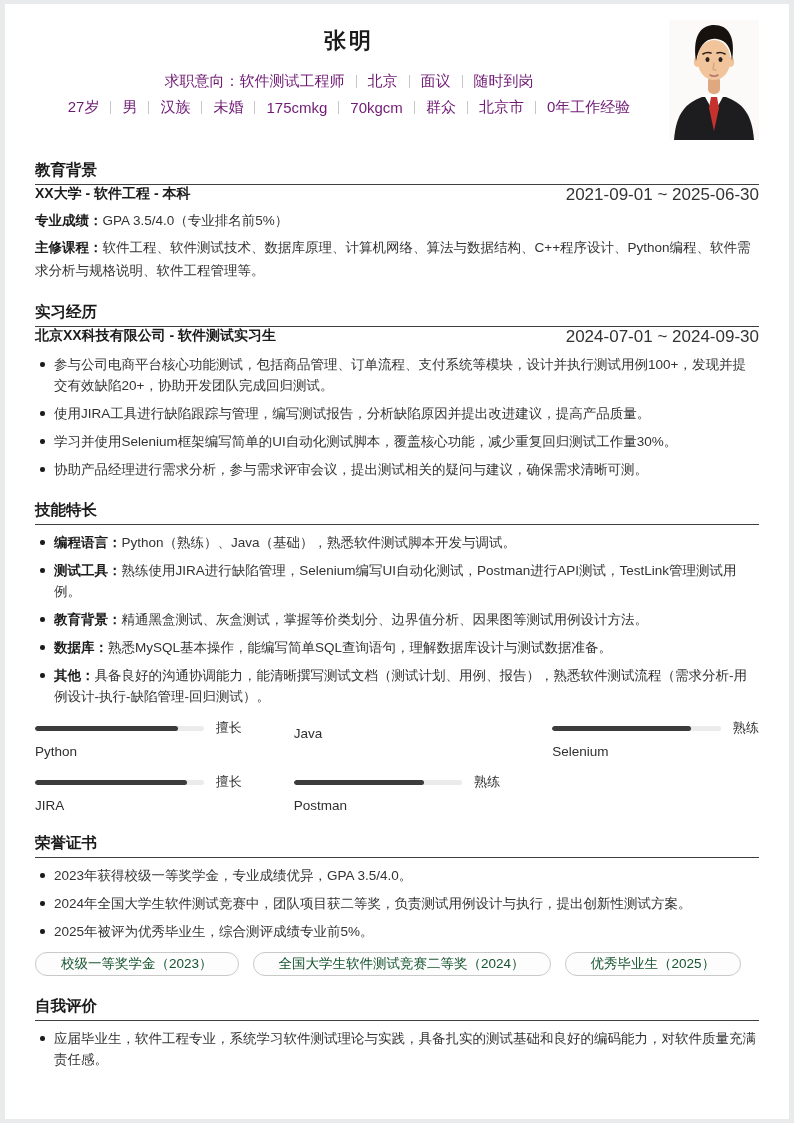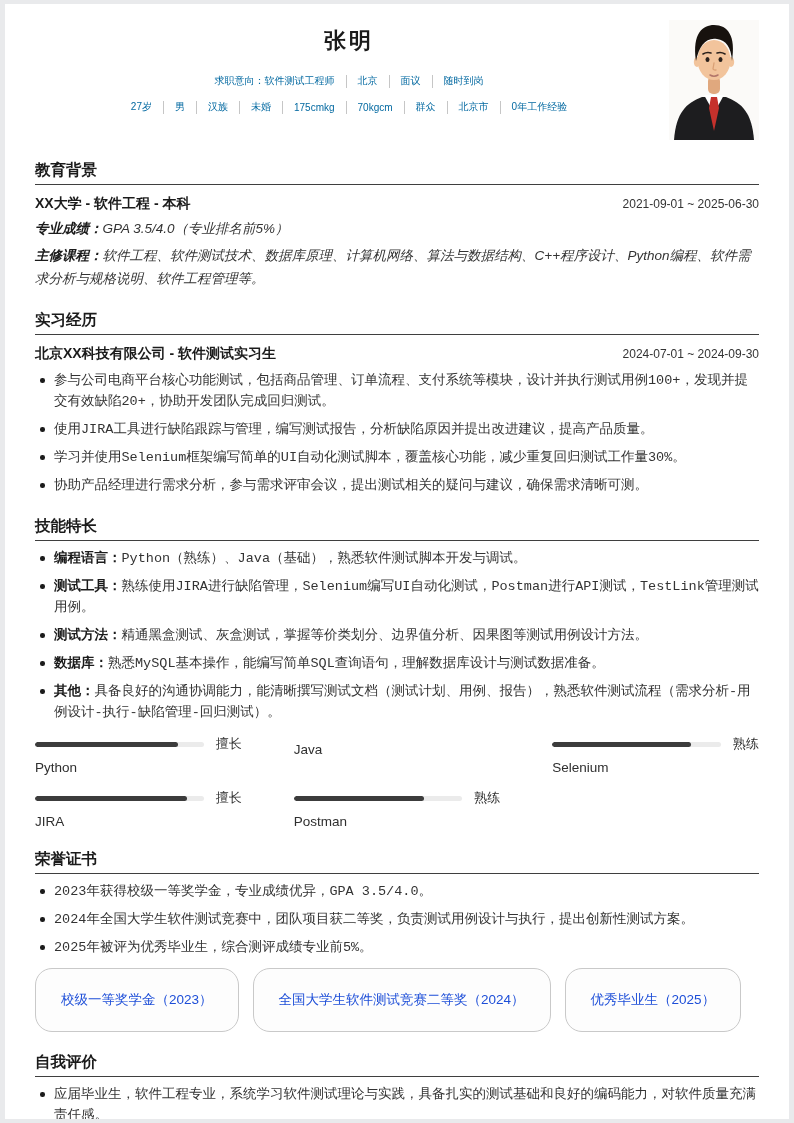--- a/index.html
+++ b/index.html
@@ -15,59 +15,59 @@
     background:#ffffff;
     box-sizing:border-box;
     padding:16px 30px 0 30px;
     overflow:hidden;
     color:#2f2f2f;
   }
   
   .header{display:flex;align-items:flex-start;}
   .header-left{flex:1;display:flex;flex-direction:column;align-items:center;padding-top:6px;}
   .name{font-size:22px;font-weight:700;color:#1b1b1b;letter-spacing:3px;margin:0 0 12px 0;}
-  .info-line{display:flex;align-items:center;justify-content:center;font-size:10px;color:#0369a1;height:26px;white-space:nowrap;}
+  .info-line{display:flex;align-items:center;justify-content:center;font-size:15px;color:#701a75;height:26px;white-space:nowrap;}
   .sep{display:inline-block;width:1px;height:13px;background:#c6c6c6;margin:0 11px;}
   .photo-box{width:90px;height:120px;flex:none;margin-left:6px;overflow:hidden;}
   
   .section{margin-top:20px;}
   .section-title{
     font-size:15.5px;font-weight:700;color:#1b1b1b;
     padding-bottom:3px;border-bottom:1px solid #3f3f3f;margin:0;
   }
-  .entry-row{display:flex;justify-content:space-between;align-items:center;margin-top:10px;}
+  .entry-row{display:flex;justify-content:space-between;align-items:flex-start;}
   .entry-headline{font-size:14px;font-weight:700;color:#1b1b1b;}
-  .entry-date{font-size:12px;color:#333;}
-  .detail-line{font-size:13.5px;line-height:23px;margin-top:4px;color:#333;font-style:italic;}
+  .entry-date{font-size:17px;color:#333;}
+  .detail-line{font-size:13.5px;line-height:23px;margin-top:4px;color:#333;}
   .detail-line b{color:#1b1b1b;}
   ul.bullets{list-style:none;margin:2px 0 0 0;padding:0;}
   ul.bullets li{
     position:relative;padding-left:19px;margin:7px 0;
-    font-size:13.5px;line-height:21px;color:#333;font-family:Liberation Mono, monospace;
+    font-size:13.5px;line-height:21px;color:#333;
   }
   ul.bullets li::before{
     content:"";position:absolute;left:5px;top:8px;
     width:4.5px;height:4.5px;border-radius:50%;background:#1b1b1b;
   }
   ul.bullets li b{color:#1b1b1b;}
   
   .bars-grid{
     display:grid;grid-template-columns:repeat(3,1fr);
     column-gap:52px;row-gap:14px;margin-top:12px;
   }
   .bar-row{display:flex;align-items:center;}
   .bar-track{flex:1;height:5px;border-radius:3px;background:#ebebeb;overflow:hidden;}
   .bar-fill{height:100%;border-radius:3px;background:#3c3c3c;}
   .bar-level{font-size:13px;color:#2f2f2f;margin-left:12px;flex:none;}
   .bar-name{font-size:13.5px;color:#2f2f2f;margin-top:7px;}
   
   .badges{display:flex;gap:14px;margin-top:10px;}
   .badge{
     border:1px solid #c9c9c9;border-radius:17px;background:#fdfdfd;
-    padding:22px 25px;font-size:13.5px;color:#1d4ed8;white-space:nowrap;
+    padding:2px 25px;font-size:13.5px;color:#14532d;white-space:nowrap;
   }
 </style>
 </head>
 <body>
 
 <div class="paper">
 
   <div class="header">
     <div class="header-left">
       <h1 class="name">张明</h1>
@@ -163,21 +163,21 @@
       <li>学习并使用Selenium框架编写简单的UI自动化测试脚本，覆盖核心功能，减少重复回归测试工作量30%。</li>
       <li>协助产品经理进行需求分析，参与需求评审会议，提出测试相关的疑问与建议，确保需求清晰可测。</li>
     </ul>
   </div>
 
   <div class="section">
     <h2 class="section-title">技能特长</h2>
     <ul class="bullets">
       <li><b>编程语言：</b><span>Python（熟练）、Java（基础），熟悉软件测试脚本开发与调试。</span></li>
       <li><b>测试工具：</b><span>熟练使用JIRA进行缺陷管理，Selenium编写UI自动化测试，Postman进行API测试，TestLink管理测试用例。</span></li>
-      <li><b>测试方法：</b><span>精通黑盒测试、灰盒测试，掌握等价类划分、边界值分析、因果图等测试用例设计方法。</span></li>
+      <li><b>教育背景：</b><span>精通黑盒测试、灰盒测试，掌握等价类划分、边界值分析、因果图等测试用例设计方法。</span></li>
       <li><b>数据库：</b><span>熟悉MySQL基本操作，能编写简单SQL查询语句，理解数据库设计与测试数据准备。</span></li>
       <li><b>其他：</b><span>具备良好的沟通协调能力，能清晰撰写测试文档（测试计划、用例、报告），熟悉软件测试流程（需求分析-用例设计-执行-缺陷管理-回归测试）。</span></li>
     </ul>
 
     <div class="bars-grid">
       <div class="bar-item">
         <div class="bar-row">
           <div class="bar-track">
               <div class="bar-fill" style="width: 85%;"></div>
             </div>

